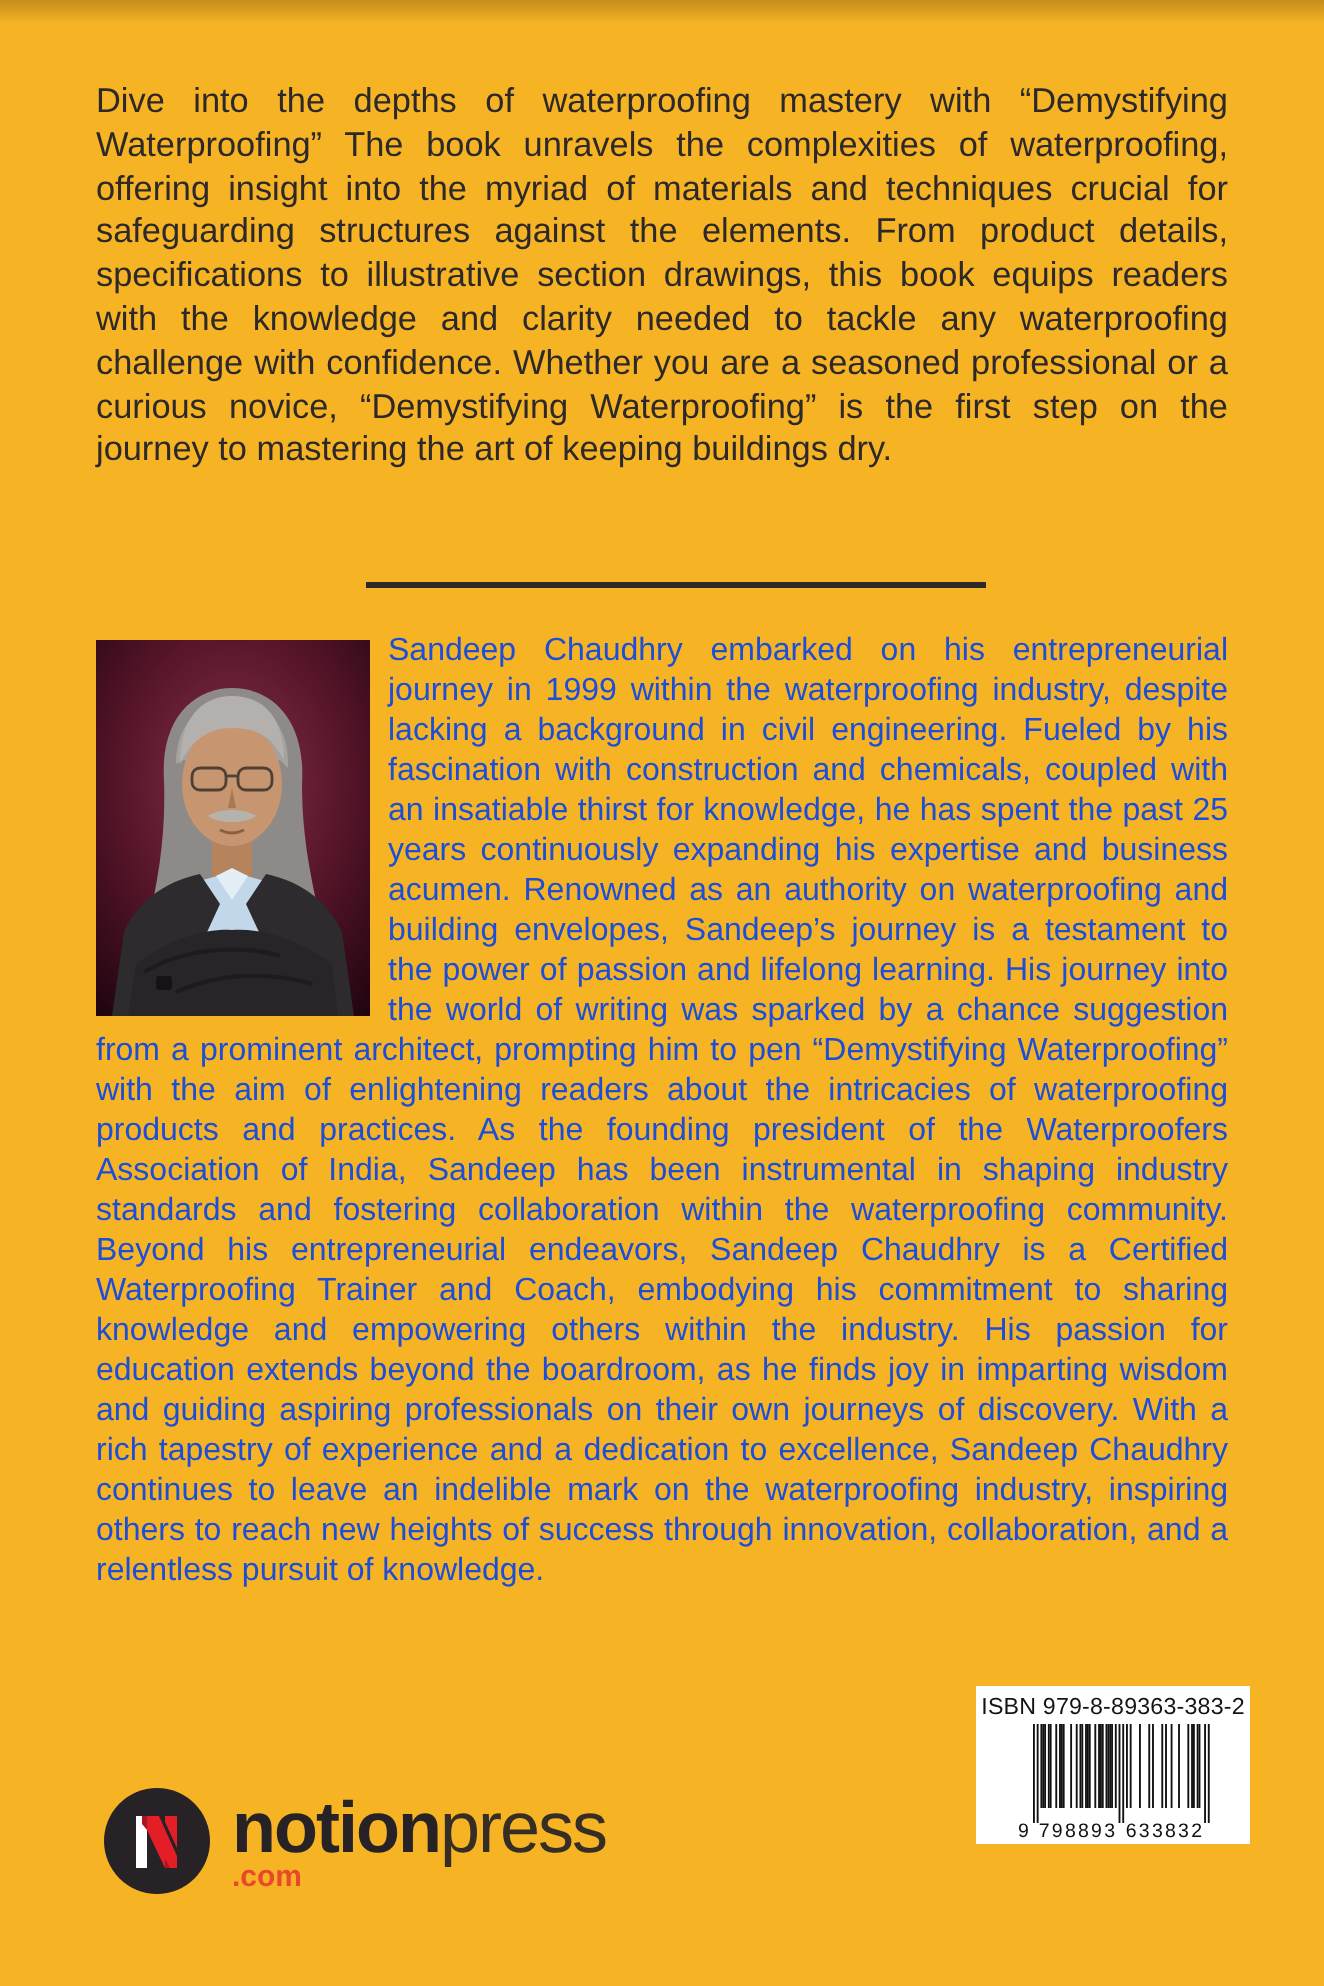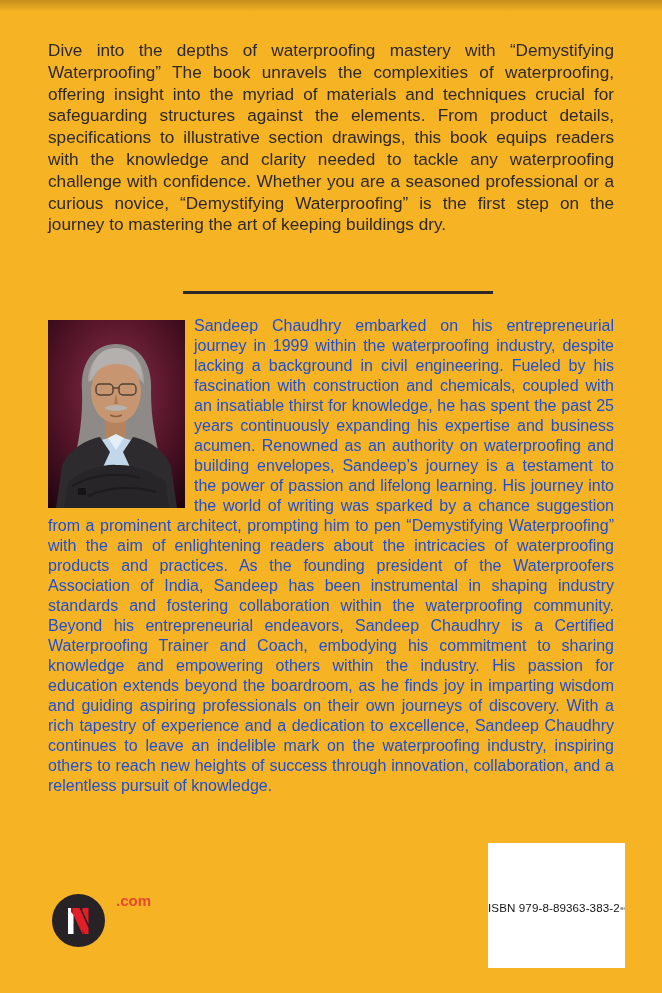--- a/index.html
+++ b/index.html
@@ -48,23 +48,23 @@
   }
   .wordmark{margin-left:11px;color:#262226;margin-top:1px;}
   .wordmark-line{font-size:36px;line-height:38px;letter-spacing:-1px;white-space:nowrap;}
   .wm-bold{font-weight:700;}
   .wm-light{font-weight:400;opacity:.92;}
   .wordmark .domain{
     text-align:left;color:#E8492C;font-weight:700;
     font-size:15px;line-height:15px;margin-top:-2px;letter-spacing:0;
   }
   .isbn-box{
-    position:absolute;left:488px;top:843px;width:137px;height:125px;
+    position:absolute;left:488px;top:843px;width:137px;height:79px;
     background:#ffffff;
-    display:flex;flex-direction:row;align-items:center;
+    display:flex;flex-direction:column;align-items:center;
     box-sizing:border-box;padding-top:4px;
   }
   .isbn-label{
     font-size:11.6px;color:#141414;letter-spacing:.1px;white-space:nowrap;
   }
   .barcode-svg{margin-top:2px;}
 </style>
 </head>
 <body>
 
@@ -124,20 +124,21 @@
     <div class="logo-circle">
       <svg width="40" height="40" viewBox="0 0 40 40" xmlns="http://www.w3.org/2000/svg">
         <rect x="9" y="7" width="5.5" height="26" fill="#ffffff"></rect>
         <path d="M14.5 7 L20.5 7 L29.5 27 L29.5 33 L23.5 33 L14.5 14 Z" fill="#E31E26"></path>
         <path d="M23.5 7 L29.5 7 L29.5 23 L23.5 10 Z" fill="#E31E26"></path>
         <path d="M14.5 7 L14.5 14 L12 11 L12 7 Z" fill="#A8161F"></path>
         <path d="M23.5 33 L23.5 28 L26 33 Z" fill="#A8161F"></path>
       </svg>
     </div>
     <div class="wordmark">
+      <div class="wordmark-line"><span class="wm-bold">notion</span><span class="wm-light">press</span></div>
       <div class="domain">.com</div>
     </div>
   </div>
 
   <div class="isbn-box">
     <div class="isbn-label">ISBN 979-8-89363-383-2</div>
     <svg class="barcode-svg" width="130" height="80" viewBox="0 0 130 80" xmlns="http://www.w3.org/2000/svg">
         <rect x="11.00" y="0" width="1.24" height="66" fill="#111111"></rect>
         <rect x="13.48" y="0" width="1.24" height="66" fill="#111111"></rect>
         <rect x="15.96" y="0" width="1.24" height="56" fill="#111111"></rect>

